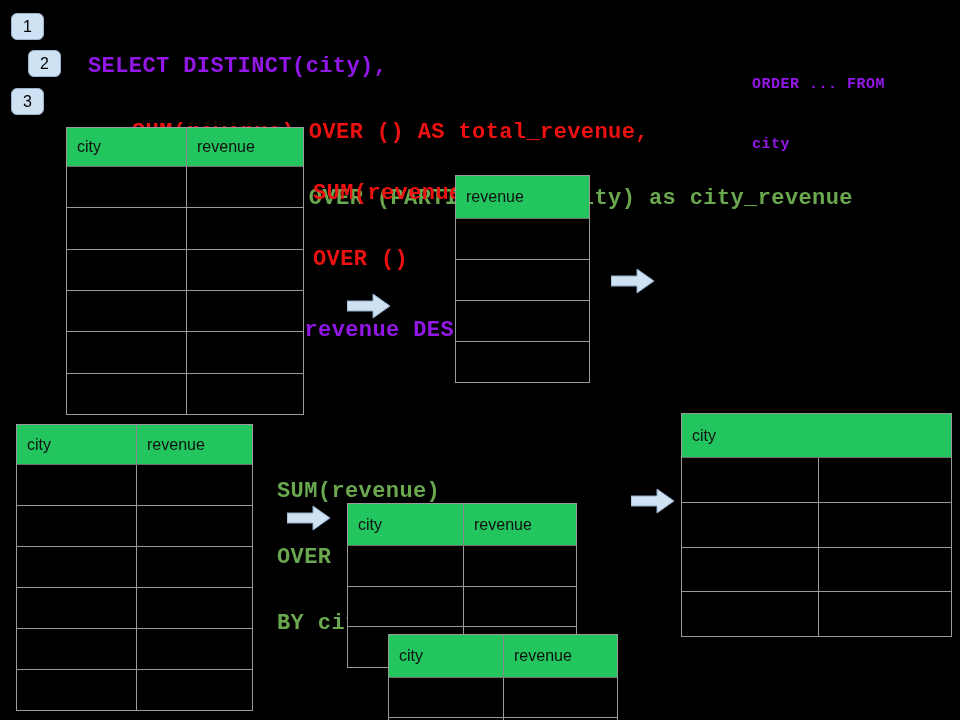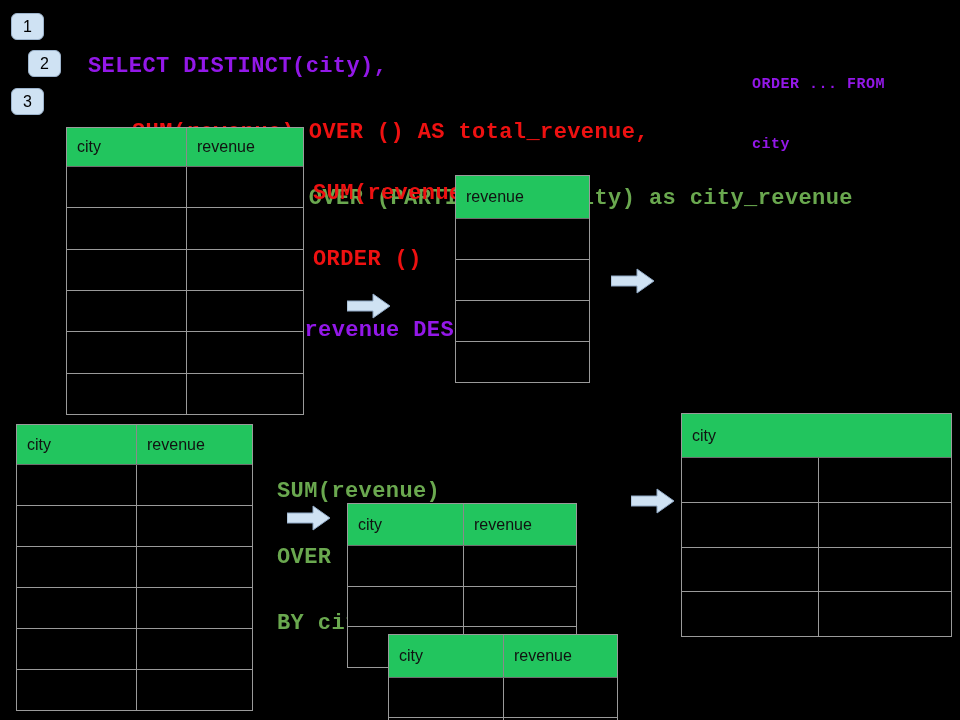--- a/index.html
+++ b/index.html
@@ -58,21 +58,21 @@
     <div class="indent1b" style="color: rgb(147, 24, 232);">ORDER by city_revenue DESC;</div>
   </div>
 
   <div class="code code-small" style="left: 752px; top: 35px; color: rgb(147, 24, 232);">
     <div>ORDER ... FROM</div>
     <div>city</div>
   </div>
 
   <div class="code" style="left: 313px; top: 139px; color: rgb(238, 17, 17);">
     <div>SUM(revenue)</div>
-    <div>ORDER ()</div>
+    <div>OVER ()</div>
   </div>
 
   <div class="code" style="left: 277px; top: 437px; color: rgb(106, 168, 79);">
     <div>SUM(revenue)</div>
     <div>OVER (PARTITION</div>
     <div>BY city)</div>
   </div>
 
   <div class="tbl" style="left:66px;top:127px;width:238px;height:288px;">
     <div class="thead" style="height:38px;">

